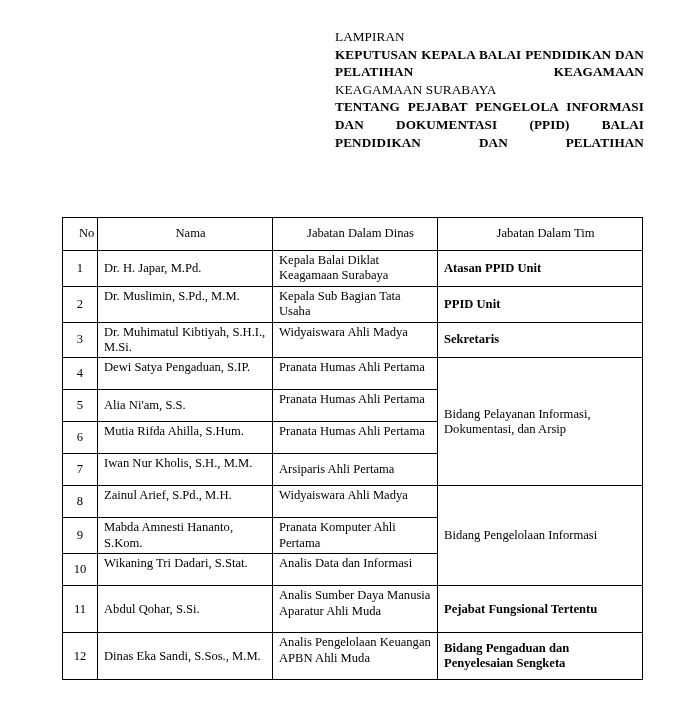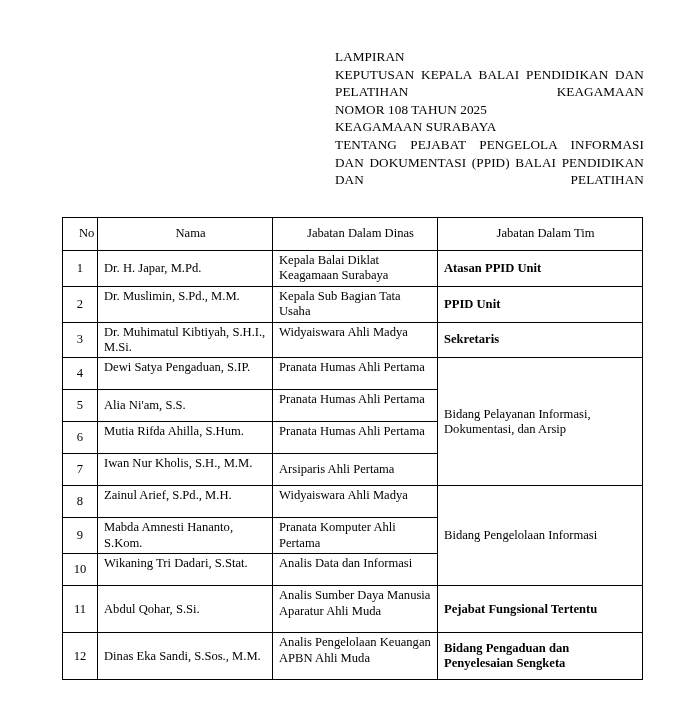--- a/index.html
+++ b/index.html
@@ -13,36 +13,37 @@
     position: relative;
     font-family: "Liberation Serif", "DejaVu Serif", serif;
     color: #000000;
     overflow: hidden;
   }
 
   
   #doc-header {
     position: absolute;
     left: 335px;
-    top: 48px;
+    top: 28px;
     width: 309px;
     text-align: justify;
     text-align-last: left;
     font-size: 13.2px;
     line-height: 17.6px;
     letter-spacing: 0.1px;
   }
   #doc-header .hline {
     display: block;
     text-align: justify;
     text-align-last: left;
     white-space: normal;
   }
   #doc-header .hline.j {
     text-align-last: justify;
+    font-weight: bold;
   }
 
   
   #org-table {
     position: absolute;
     left: 62px;
     top: 217px;
     width: 580px;
     border-collapse: collapse;
     table-layout: fixed;
@@ -90,21 +91,20 @@
 
   .r2 { height: 32px; }
   .r3 { height: 47px; }
 </style>
 </head>
 <body>
 
 <div id="doc-header">
   <span class="hline">LAMPIRAN</span>
   <span class="hline j">KEPUTUSAN KEPALA BALAI PENDIDIKAN DAN PELATIHAN KEAGAMAAN</span>
-  <span class="hline">NOMOR 108 TAHUN 2025</span>
   <span class="hline">KEAGAMAAN SURABAYA</span>
   <span class="hline j">TENTANG PEJABAT PENGELOLA INFORMASI DAN DOKUMENTASI (PPID) BALAI PENDIDIKAN DAN PELATIHAN</span>
 </div>
 
 <table id="org-table">
   <colgroup>
     <col class="col-no">
     <col class="col-nama">
     <col class="col-dinas">
     <col class="col-tim">

